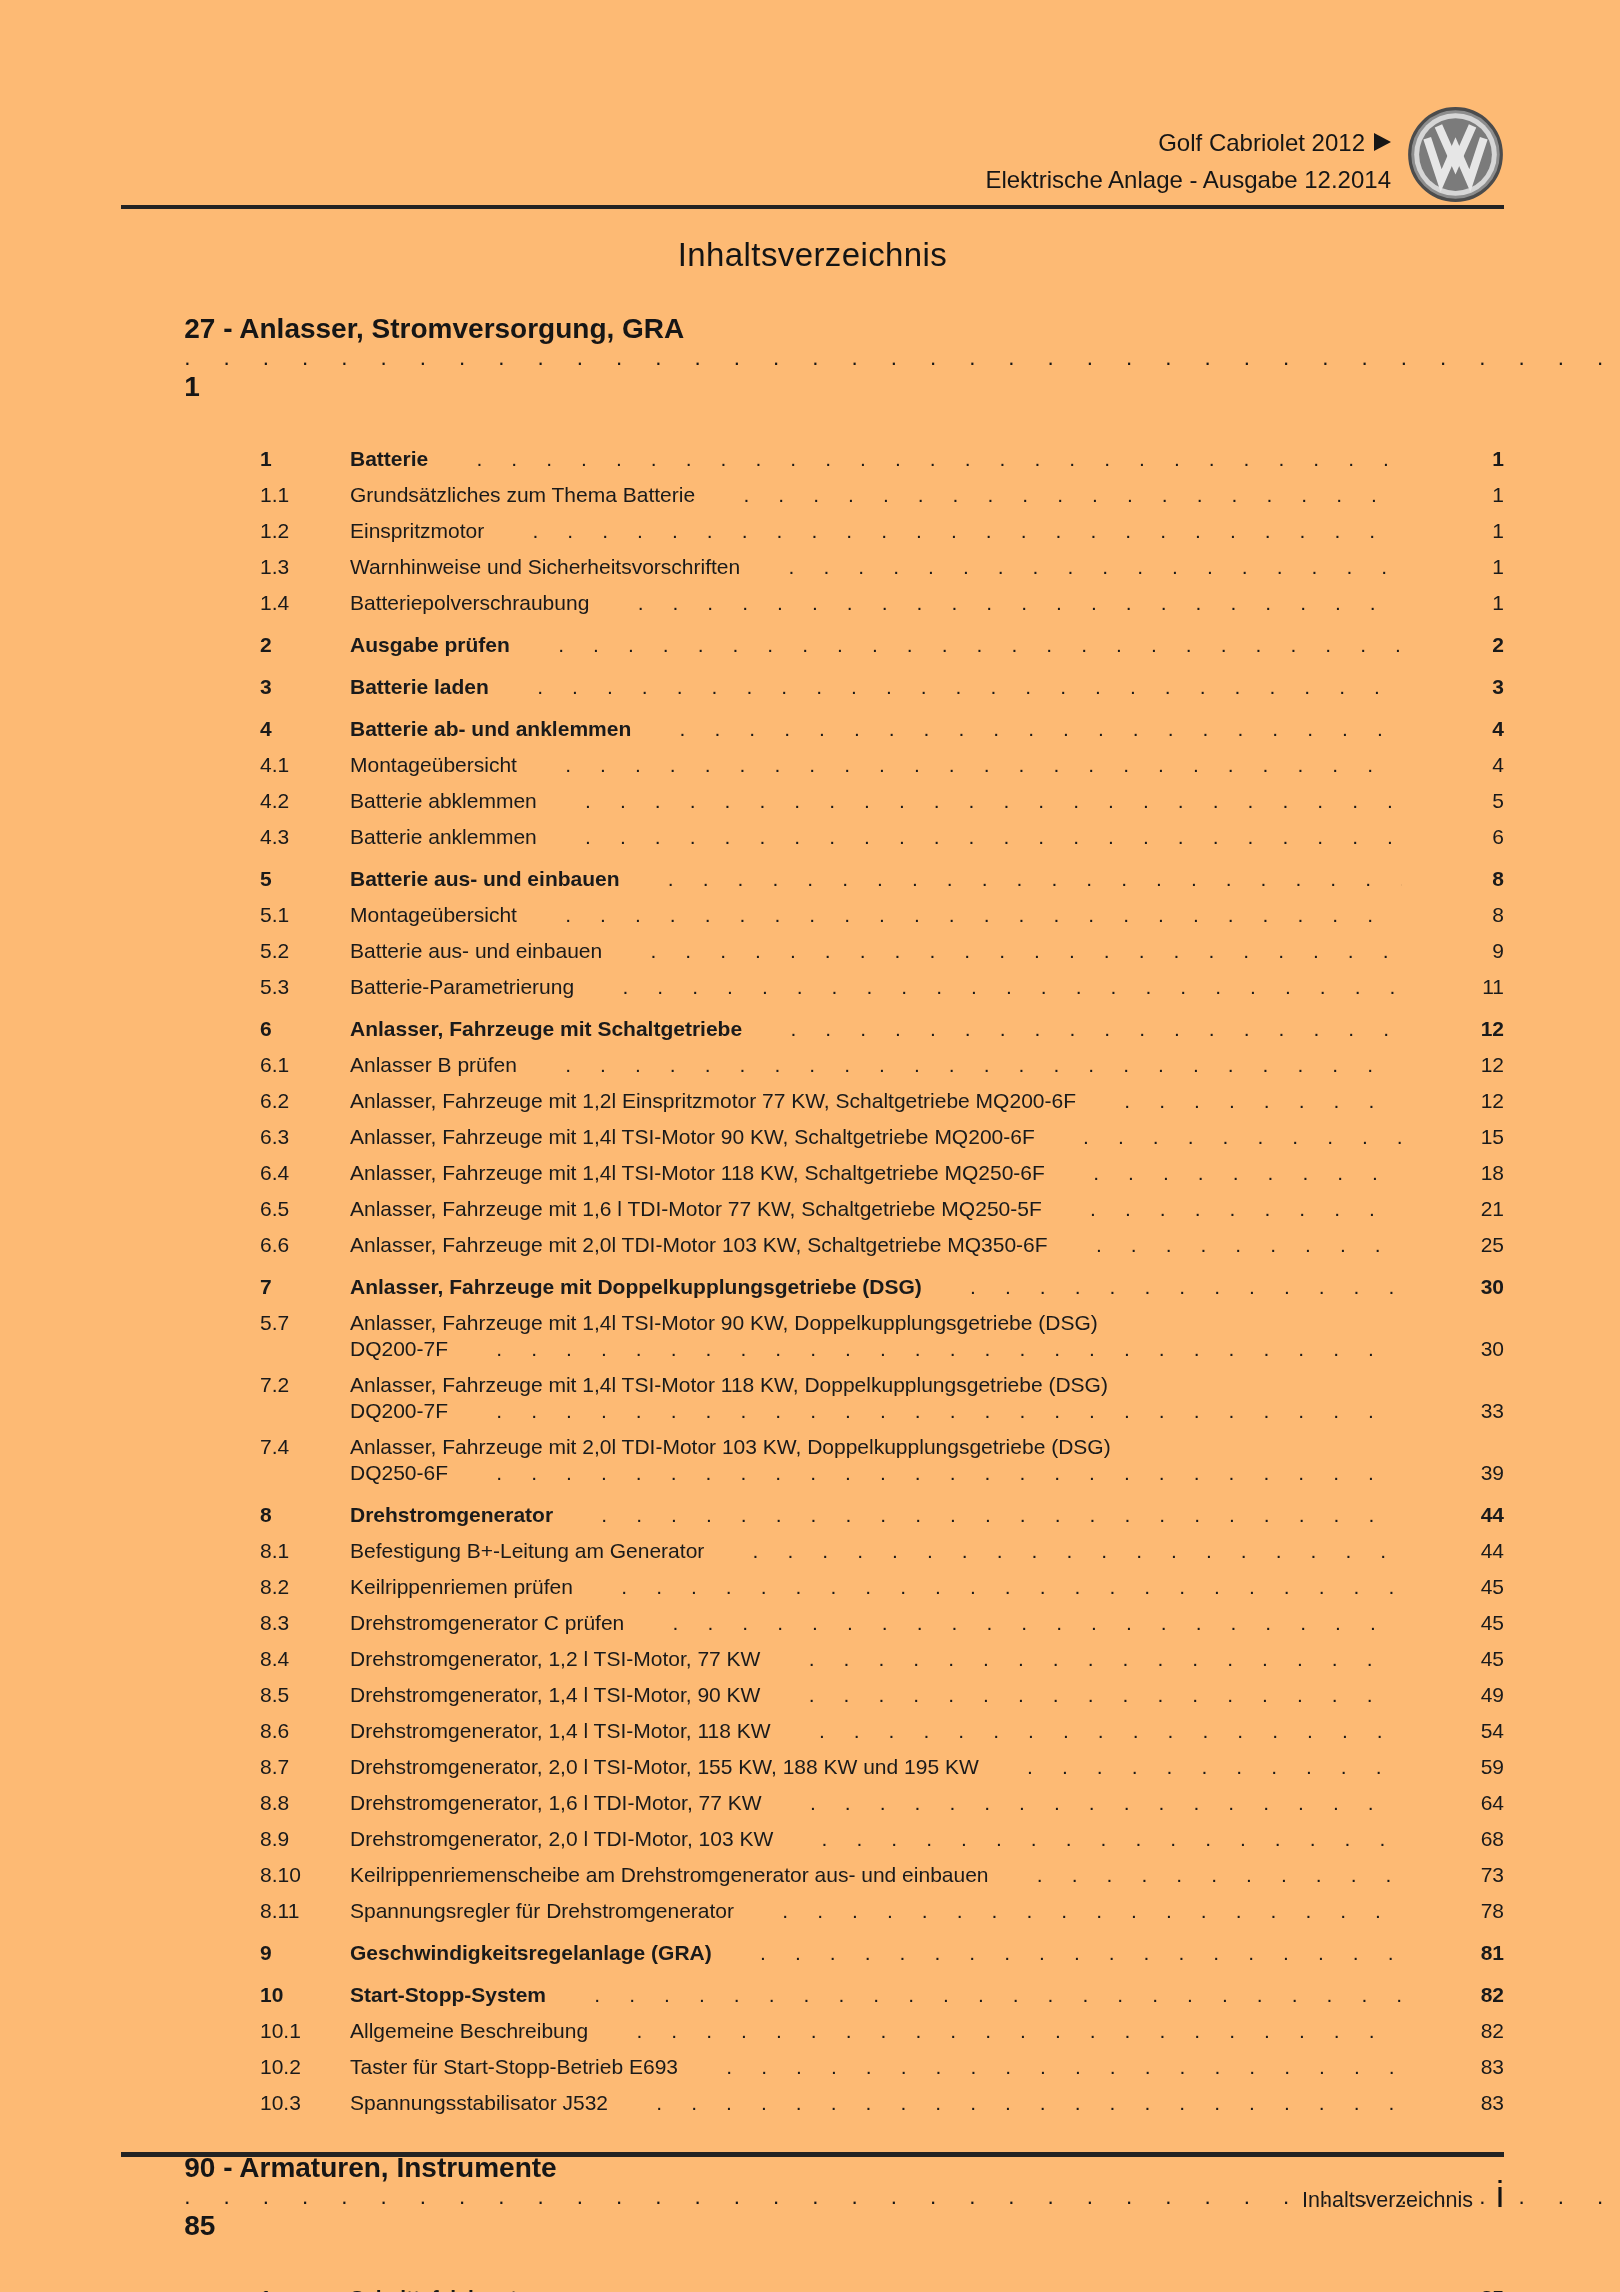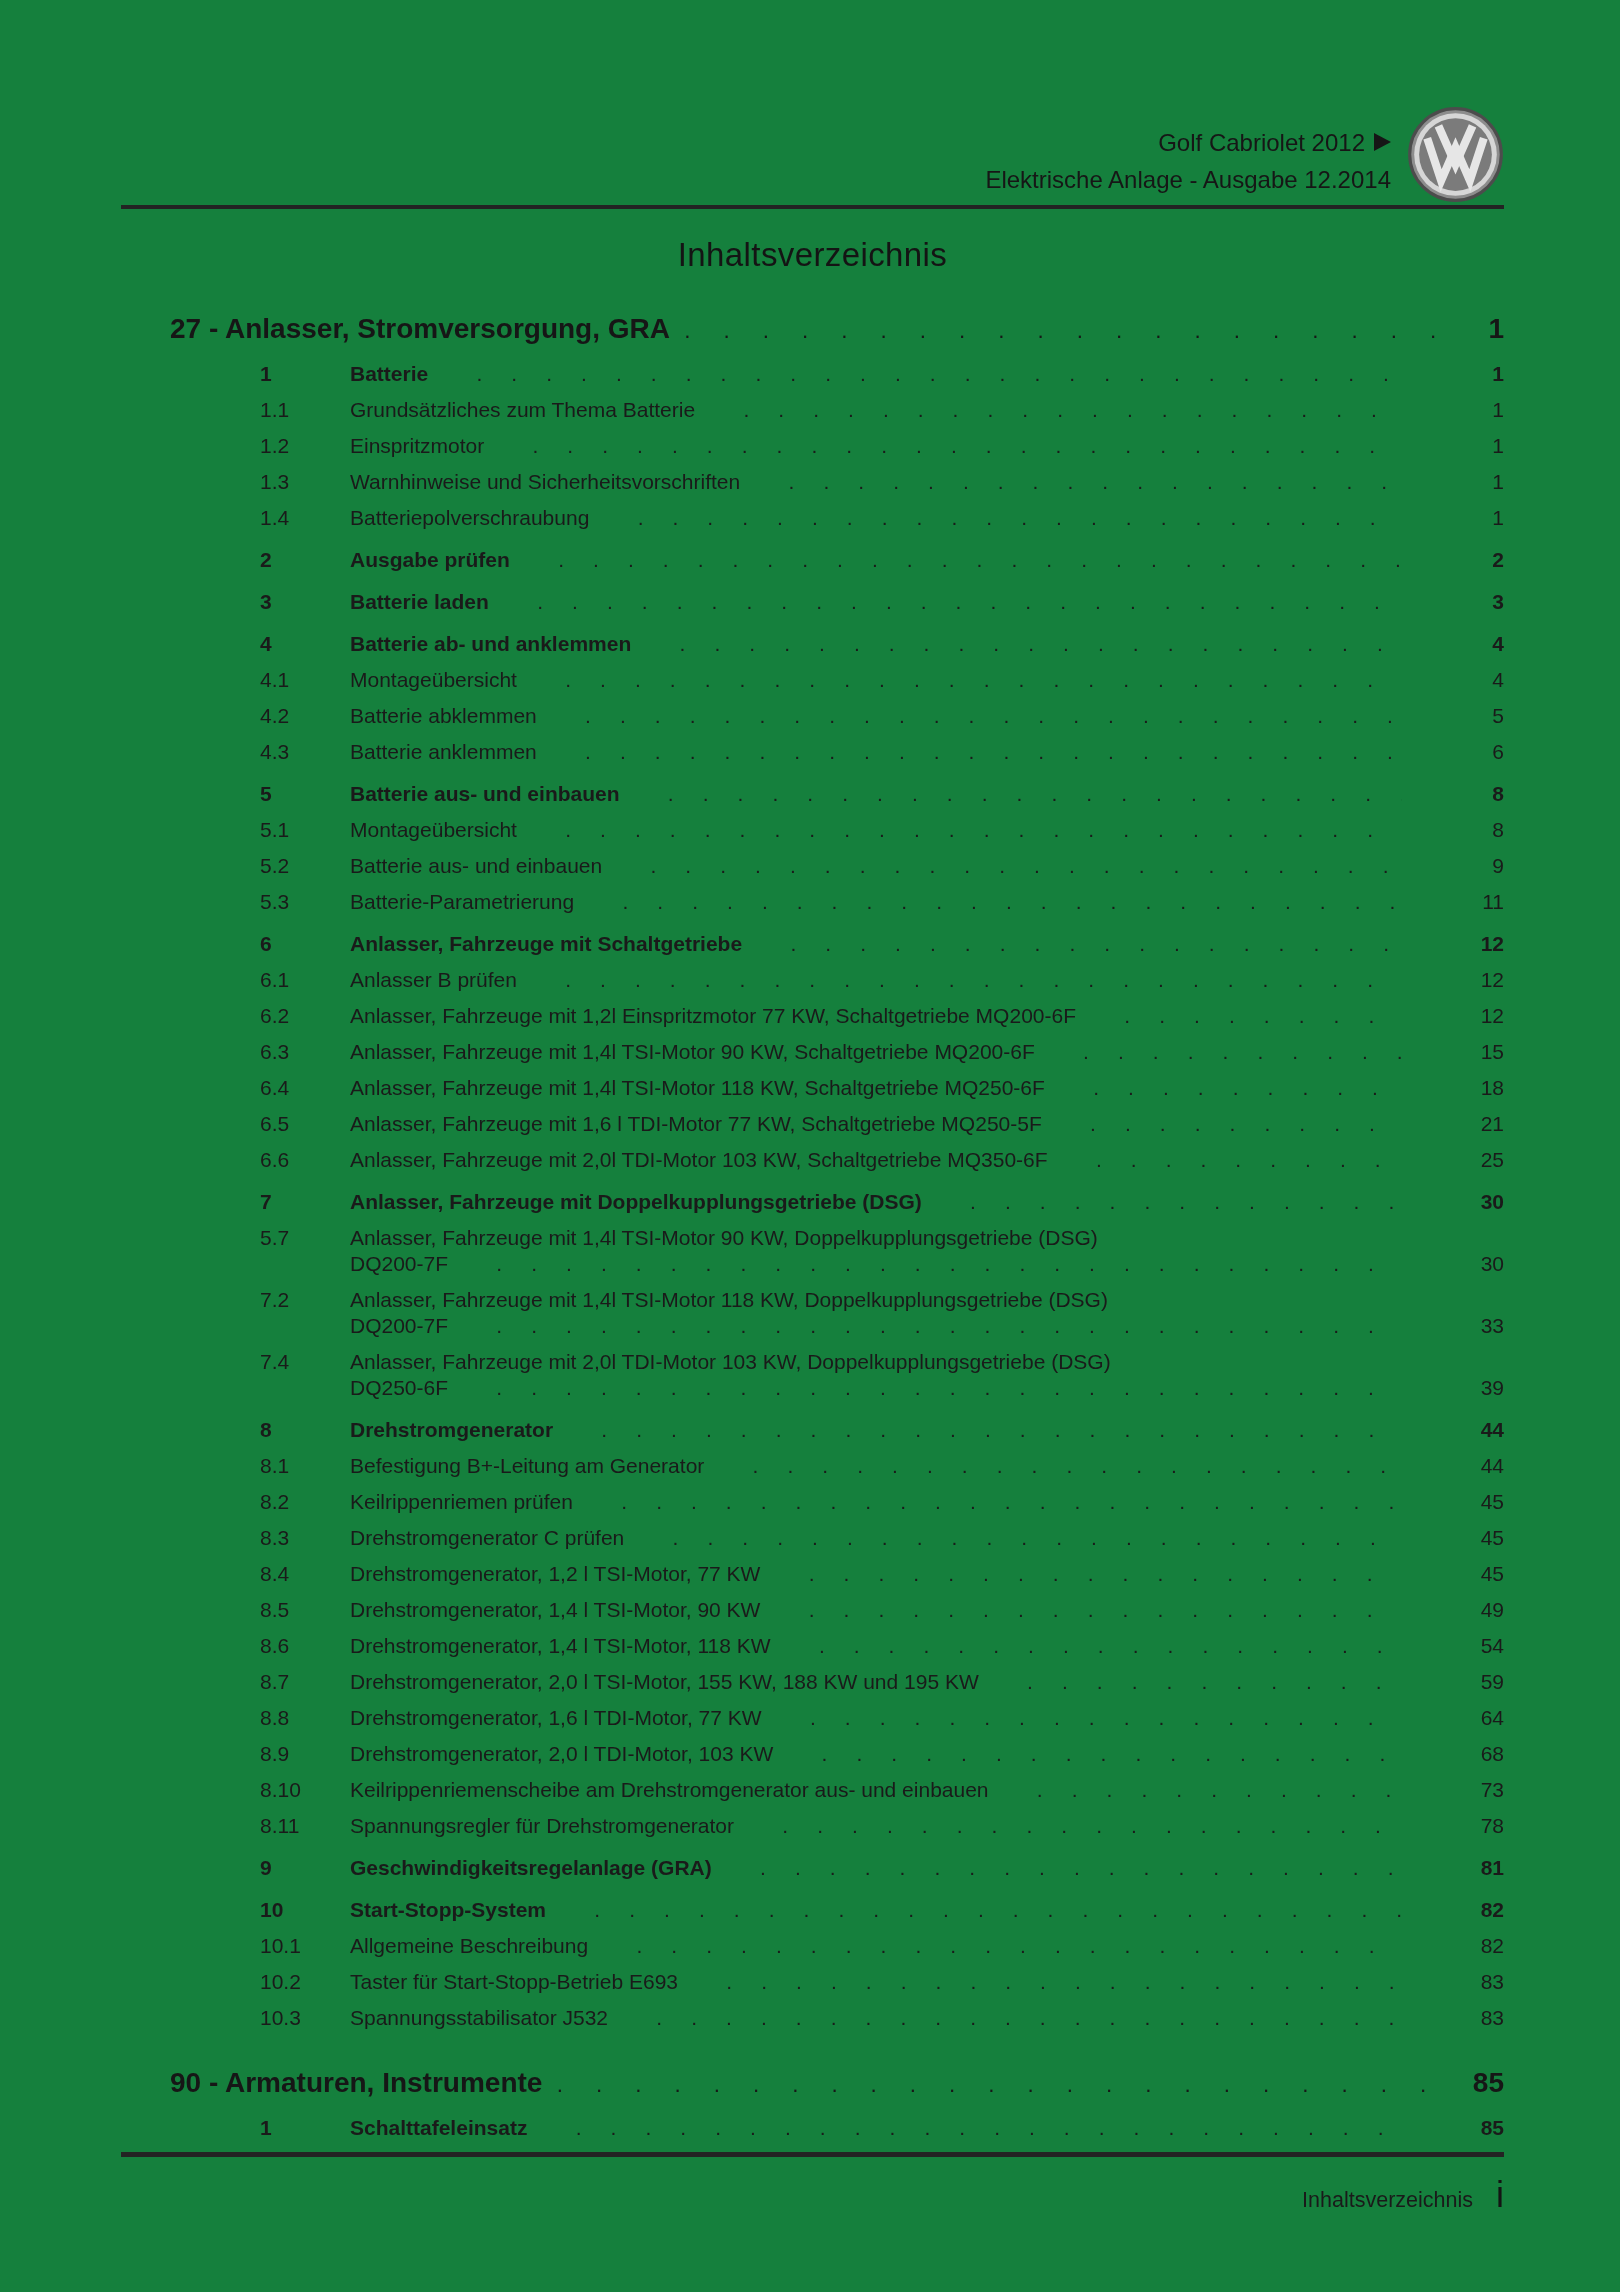--- a/index.html
+++ b/index.html
@@ -2,21 +2,21 @@
 <html style="font-size:14.3px"><head>
 <meta charset="utf-8">
 <style>
   * { margin:0; padding:0; box-sizing:border-box; }
   html,body { background:#ffffff; }
   body {
     width:1620px; height:2293px; overflow:hidden;
     font-family:"Liberation Sans", sans-serif;
     color:#1a1a1a;
   }
-  .page { position:relative; width:1620px; height:2293px; background:#15803d; }
+  .page { position:relative; width:1620px; height:2293px; background:#fdba74; }
   .content { margin:0 116px 0 121px; }
 
   
   .header { display:flex; justify-content:flex-end; align-items:flex-end; gap:16px; padding-top:106px; }
   .header-text { text-align:right; font-size:24px; line-height:37px; color:#161616; padding-bottom:5.4px; }
   .arrow {
     display:inline-block; width:0; height:0;
     border-left:17px solid #161616;
     border-top:9px solid transparent;
     border-bottom:9px solid transparent;
@@ -34,21 +34,21 @@
   .row.section { font-weight:700; margin-top:16px; }
   .row.sub { font-weight:400; }
   .row .num { flex:0 0 90px; margin-left:139px; }
   .row .body { flex:1; min-width:0; }
   .line { display:flex; align-items:baseline;gap:34px; }
   .line .title { white-space:nowrap; }
   .leader { flex:1; overflow:hidden; white-space:nowrap; margin:0 9px 0 14.3px; letter-spacing:11.6px; font-weight:400; font-size:21px; }
   .leader::after { content:". . . . . . . . . . . . . . . . . . . . . . . . . . . . . . . . . . . . . . . . . . . . . . . . . . . . . . . . . . . . . . . . . . . . . . . . . . . . . . . . ."; }
   .page-num { flex:0 0 59px; text-align:right; }
 
-  .chapter { display:flex; align-items:baseline; font-size:28px; font-weight:700; margin-top:36px; padding-left:49px; color:#161616; }
+  .chapter { display:flex; align-items:baseline; font-size:28px; font-weight:700; margin-top:36px; padding-left:49px; color:#161616;flex-direction:column; }
   .chapter .leader { letter-spacing:13.4px; font-size:22.4px; }
   .chapter .page-num { flex:0 0 59px; text-align:right; }
 
   
   .footer-rule { position:absolute; left:121px; right:116px; top:2152px; height:5.4px; background:#232323; }
   .footer { position:absolute; right:116px; top:2174px; display:flex; align-items:baseline; }
   .footer-label { font-size:21.5px; color:#1a1a1a; }
   .footer-page { font-size:36px; margin-left:23px; color:#141414; }
 </style>
 </head>

